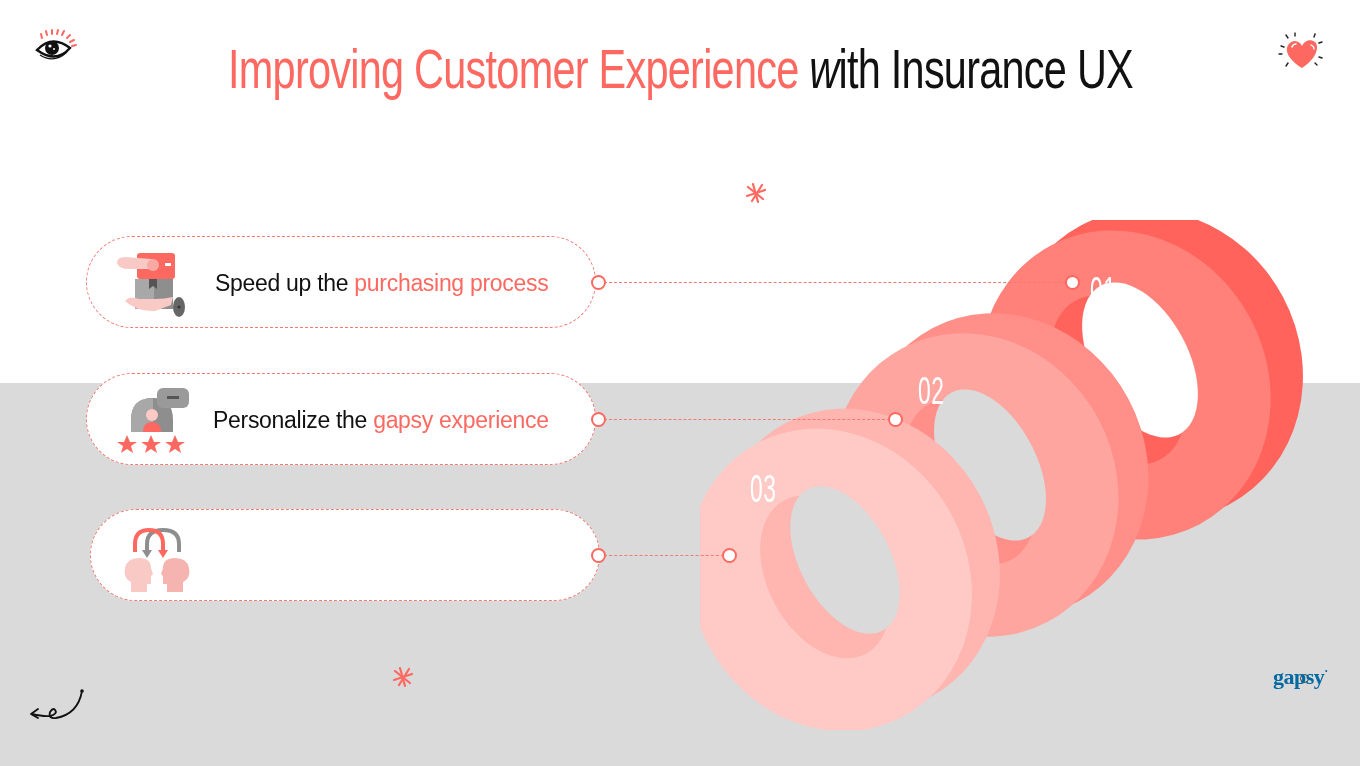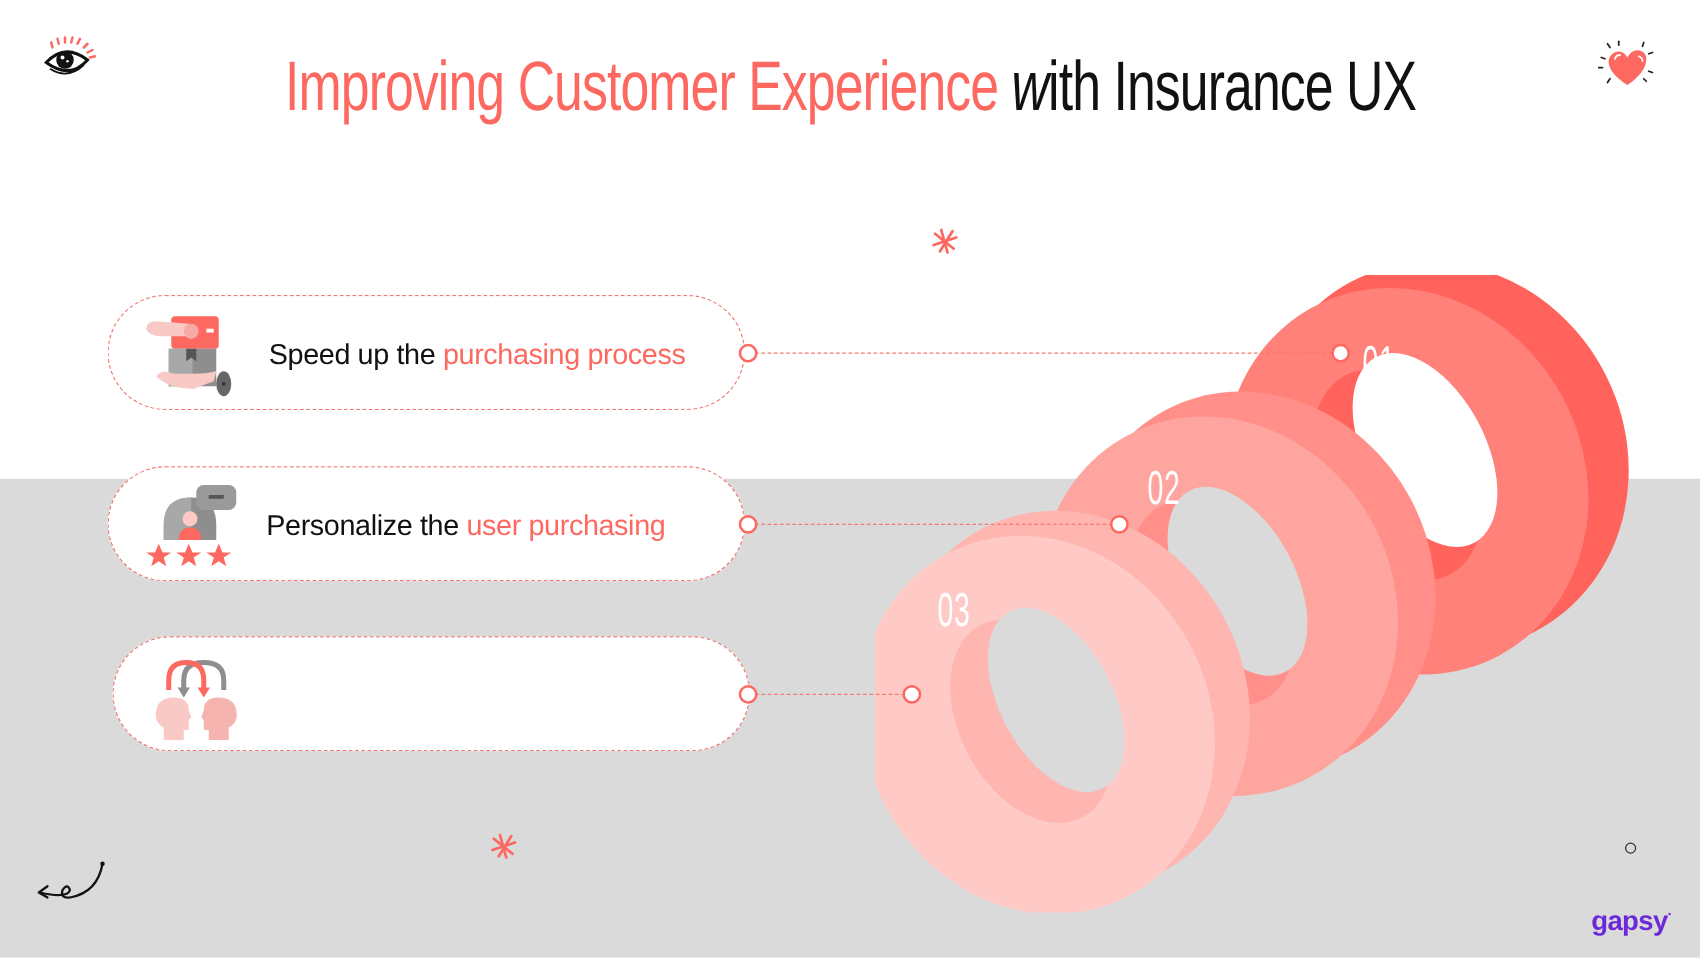--- a/index.html
+++ b/index.html
@@ -11,21 +11,21 @@
   .title .w{font-style:italic;}
   .deco{position:absolute;}
   .pill{position:absolute;left:86px;width:510px;height:92px;border:1.5px dashed #f37a72;border-radius:46px;background:#ffffff;box-sizing:border-box;}
   .pill.first{background:#ffffff;}
   .pill .label{position:absolute;top:0;height:92px;line-height:92px;font-size:23px;color:#111;white-space:nowrap;letter-spacing:-0.3px;}
   .pill .label .hl{color:#fd6961;}
   .pill .icon{position:absolute;left:28px;top:12px;width:76px;height:70px;}
   .connector{position:absolute;height:0;border-top:1.5px dashed #f37a72;}
   .dot{position:absolute;width:11px;height:11px;border:2.5px solid #fd6961;border-radius:50%;background:#fff;}
   .num{position:absolute;color:#ffffff;font-family:"Liberation Sans",sans-serif;font-size:38px;transform:scaleX(0.6);transform-origin:0 0;letter-spacing:1px;}
-  .logo{position:absolute;left:1273px;top:724px;font-size:22px;font-weight:bold;color:#6d28d9;letter-spacing:-0.5px;}
+  .logo{position:absolute;left:1273px;top:664px;font-size:22px;font-weight:bold;color:#0369a1;letter-spacing:-0.5px;font-family:Liberation Serif, serif;}
   .small-circle{position:absolute;left:1300px;top:674px;width:7px;height:7px;border:1.2px solid #333;border-radius:50%;}
 </style>
 </head>
 <body>
 
 <div class="gray-band"></div>
 
 <div class="title">
   <span class="accent">Improving Customer Experience </span><span class="dark w">w</span><span class="dark">ith Insurance UX</span>
 </div>
@@ -138,21 +138,21 @@
     <rect x="42" y="2" width="32" height="20" rx="6" fill="#9a9a9a"></rect>
     <rect x="52" y="10" width="12" height="3" fill="#555"></rect>
     <circle cx="37" cy="29" r="6" fill="#ffc9c5"></circle>
     <path d="M28 46 Q28 36 37 36 Q46 36 46 46 Z" fill="#fd6961"></path>
     <g fill="#fd6961">
       <polygon points="12,49 15,56 22,56 16,60 18,67 12,63 6,67 8,60 2,56 9,56"></polygon>
       <polygon points="36,49 39,56 46,56 40,60 42,67 36,63 30,67 32,60 26,56 33,56"></polygon>
       <polygon points="60,49 63,56 70,56 64,60 66,67 60,63 54,67 56,60 50,56 57,56"></polygon>
     </g>
   </svg>
-  <div class="label" style="left:126px;"><span>Personalize the </span><span class="hl">user purchasing</span></div>
+  <div class="label" style="left:126px;"><span>Personalize the </span><span class="hl">gapsy experience</span></div>
 </div>
 
 <div class="pill" style="top:509px;left:90px;">
   <svg class="icon" viewBox="0 0 76 70">
     <path d="M28 30 L28 22 Q28 8 44 8 Q60 8 60 22 L60 30" fill="none" stroke="#8e8e8e" stroke-width="4"></path>
     <polygon points="23,28 33,28 28,36" fill="#8e8e8e"></polygon>
     <path d="M16 30 L16 22 Q16 8 30 8 Q44 8 44 22 L44 30" fill="none" stroke="#fd6961" stroke-width="4"></path>
     <polygon points="39,28 49,28 44,36" fill="#fd6961"></polygon>
     <path d="M12 70 L12 60 Q4 56 6 46 Q8 36 20 36 Q32 36 32 46 L34 52 L32 54 L32 62 L28 62 L28 70 Z" fill="#f9c9c6"></path>
     <path d="M64 70 L64 60 Q72 56 70 46 Q68 36 56 36 Q44 36 44 46 L42 52 L44 54 L44 62 L48 62 L48 70 Z" fill="#f5b4b0"></path>

